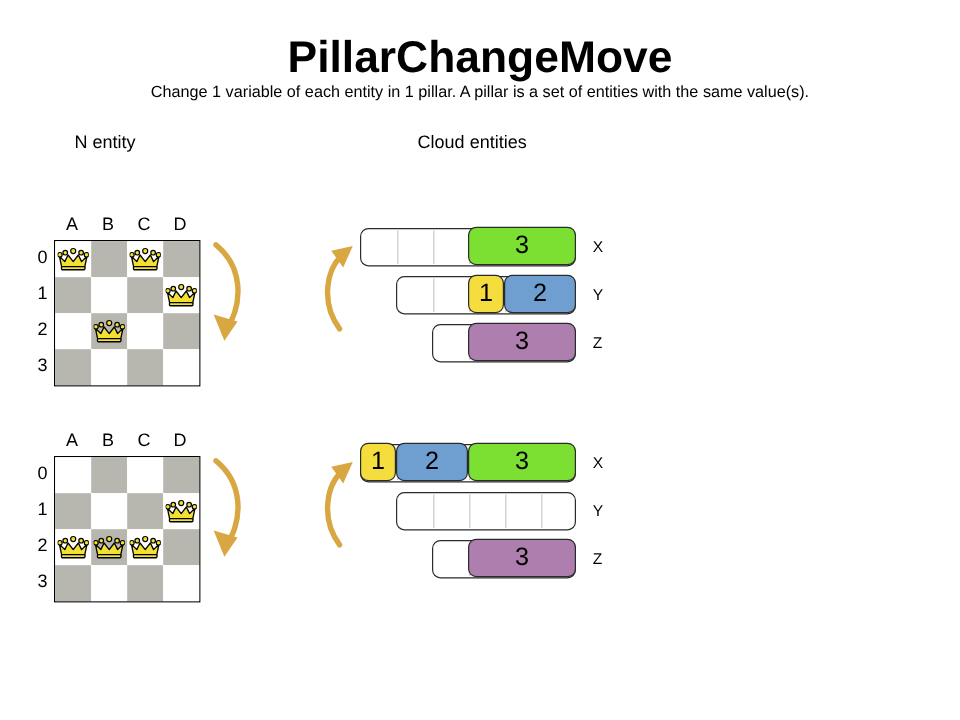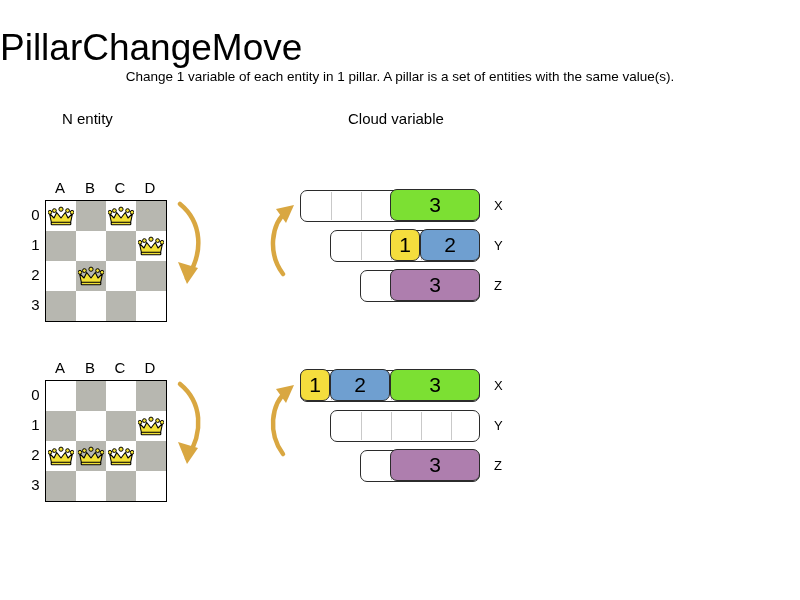--- a/index.html
+++ b/index.html
@@ -15,22 +15,23 @@
     font-family: "Liberation Sans", sans-serif;
     color: #000000;
   }
 
   
   #page-title {
     position: absolute;
     top: 26px;
     left: 0;
     width: 800px;
+    text-align: center;
     font-size: 37px;
-    font-weight: normal;
+    font-weight: bold;
     letter-spacing: 0px;
     line-height: 44px;
   }
   #page-subtitle {
     position: absolute;
     top: 68px;
     left: 0;
     width: 800px;
     text-align: center;
     font-size: 13.5px;
@@ -173,21 +174,21 @@
     text-align: left;
   }
 </style>
 </head>
 <body>
 
 <div id="page-title">PillarChangeMove</div>
 <div id="page-subtitle">Change 1 variable of each entity in 1 pillar. A pillar is a set of entities with the same value(s).</div>
 
 <div class="section-caption" id="caption-nqueens">N entity</div>
-<div class="section-caption" id="caption-cloud">Cloud variable</div>
+<div class="section-caption" id="caption-cloud">Cloud entities</div>
 
 <div class="board-block" id="board-block-before">
   <div class="col-labels">
       <span style="left: 0px;">A</span>
       <span style="left: 30px;">B</span>
       <span style="left: 60px;">C</span>
       <span style="left: 90px;">D</span>
     </div>
   <div class="row-labels">
       <span style="top: 0px;">0</span>

